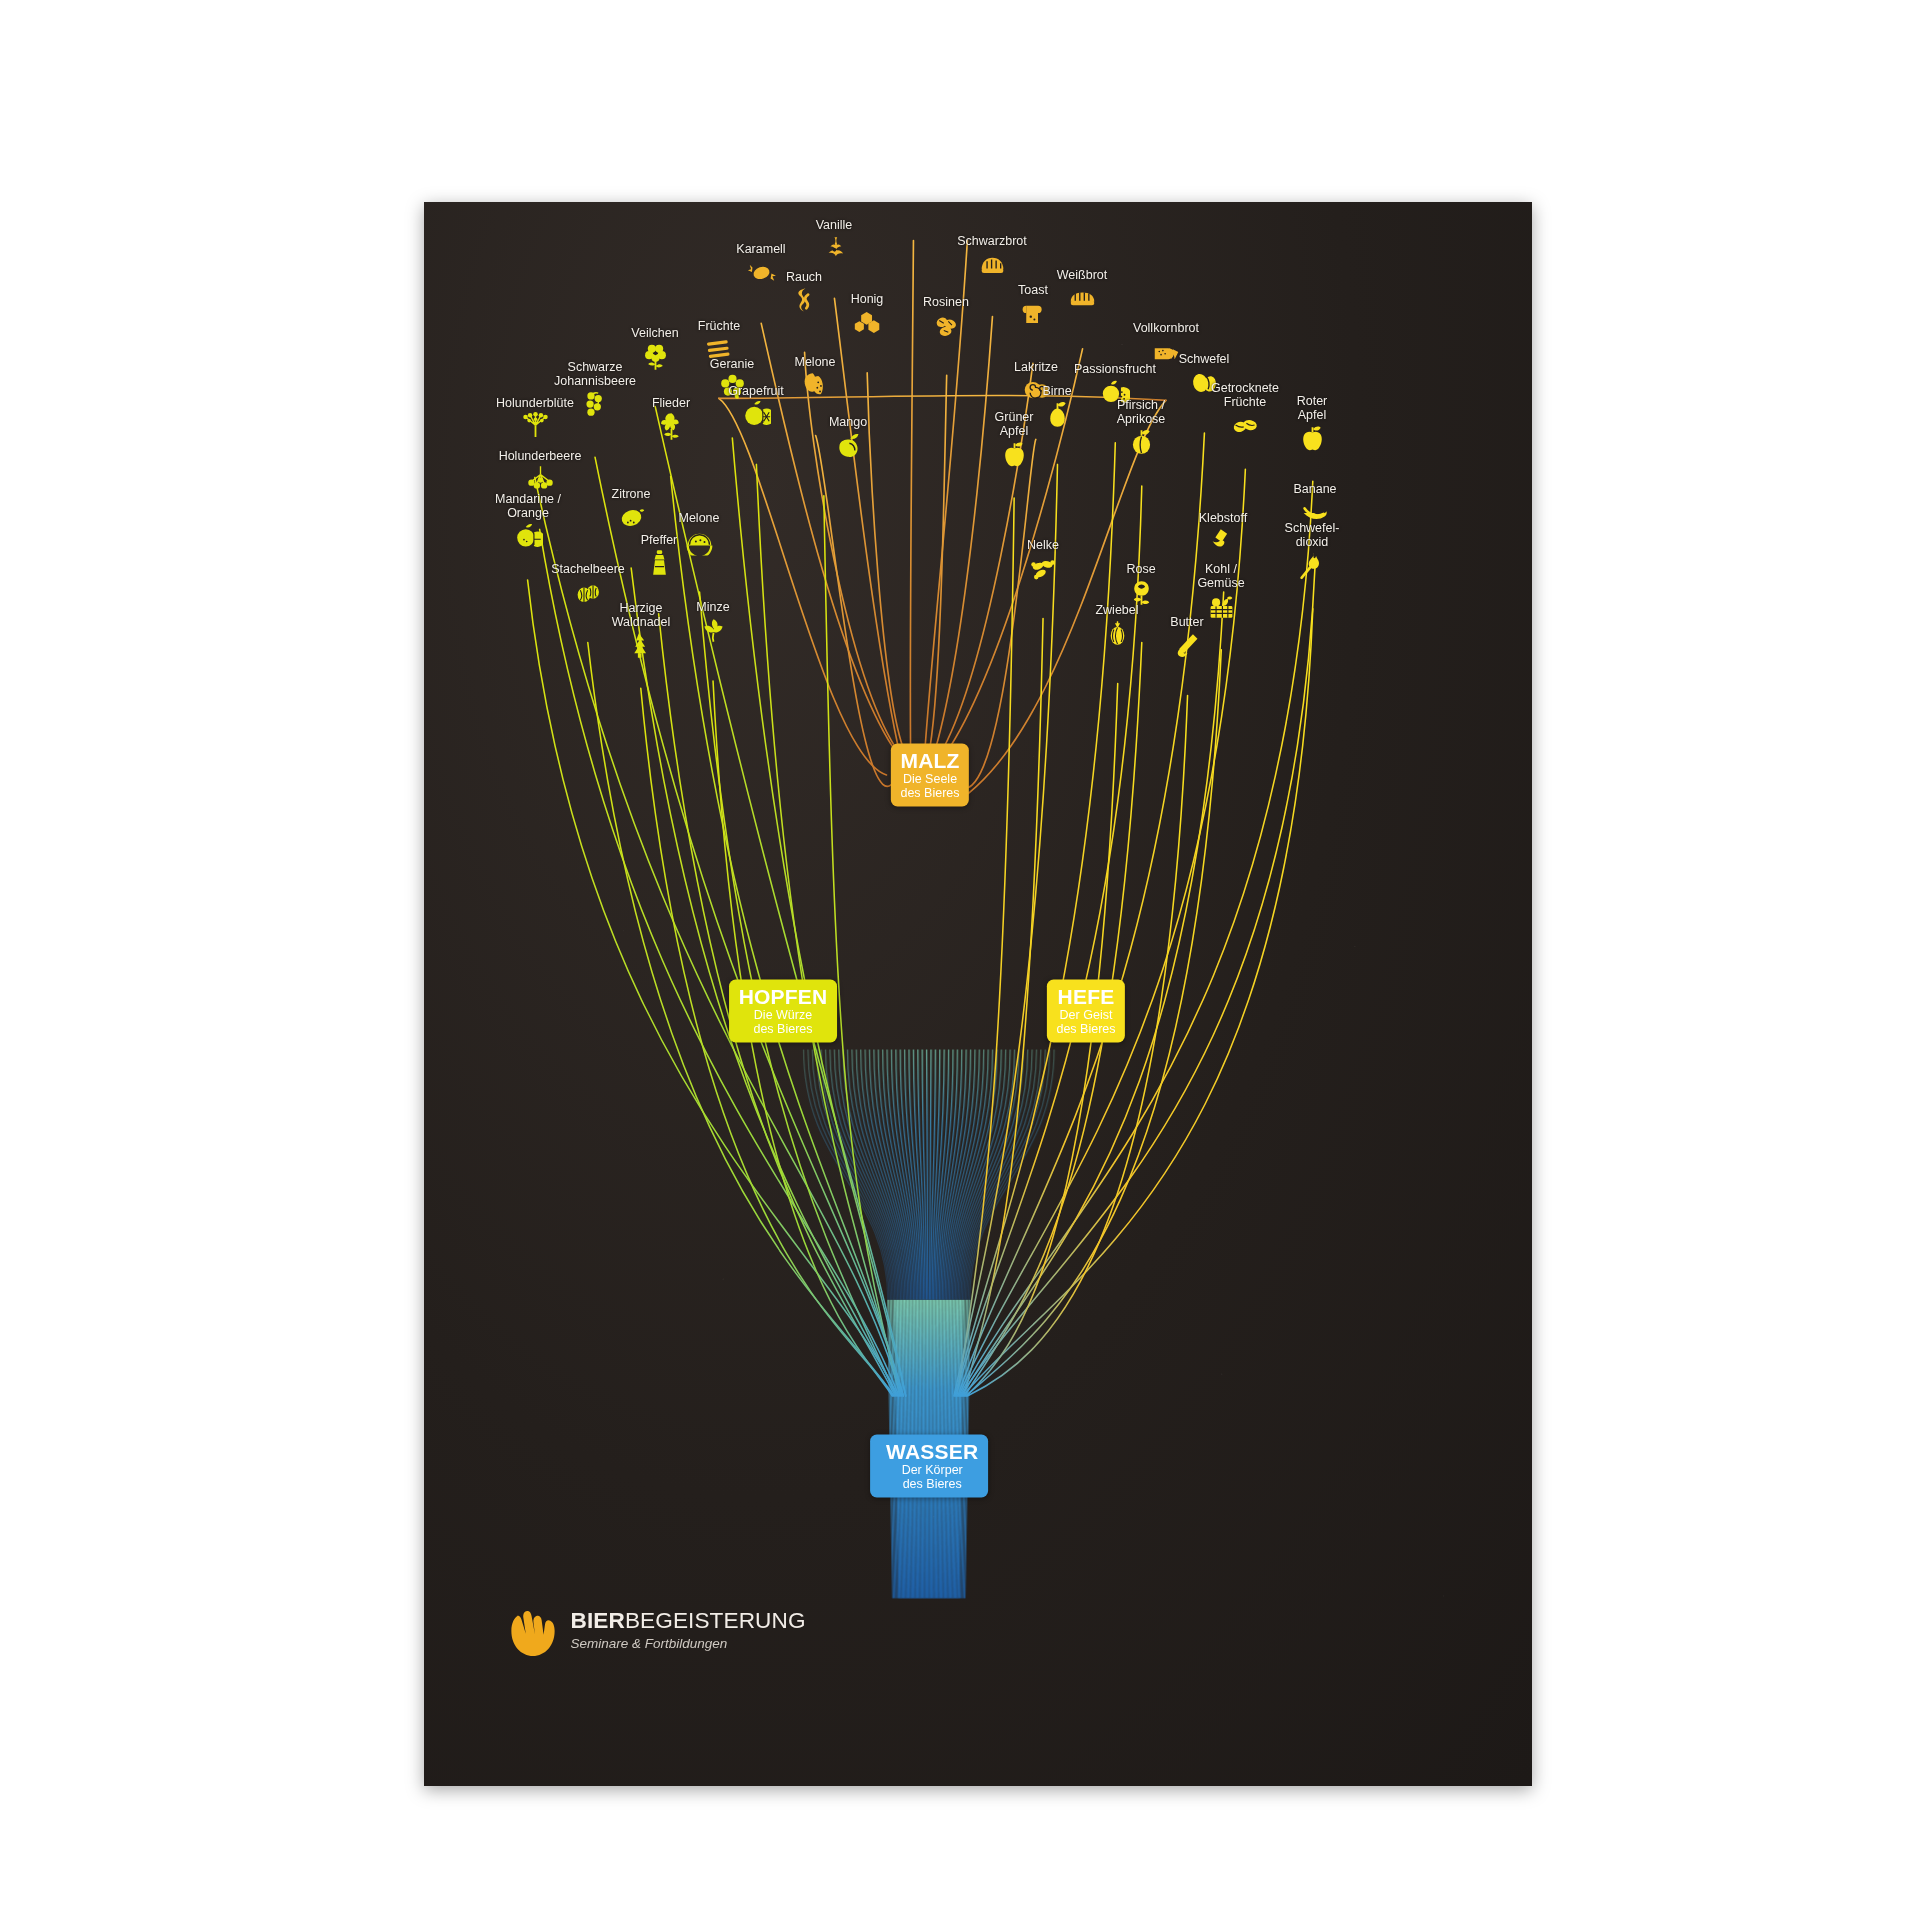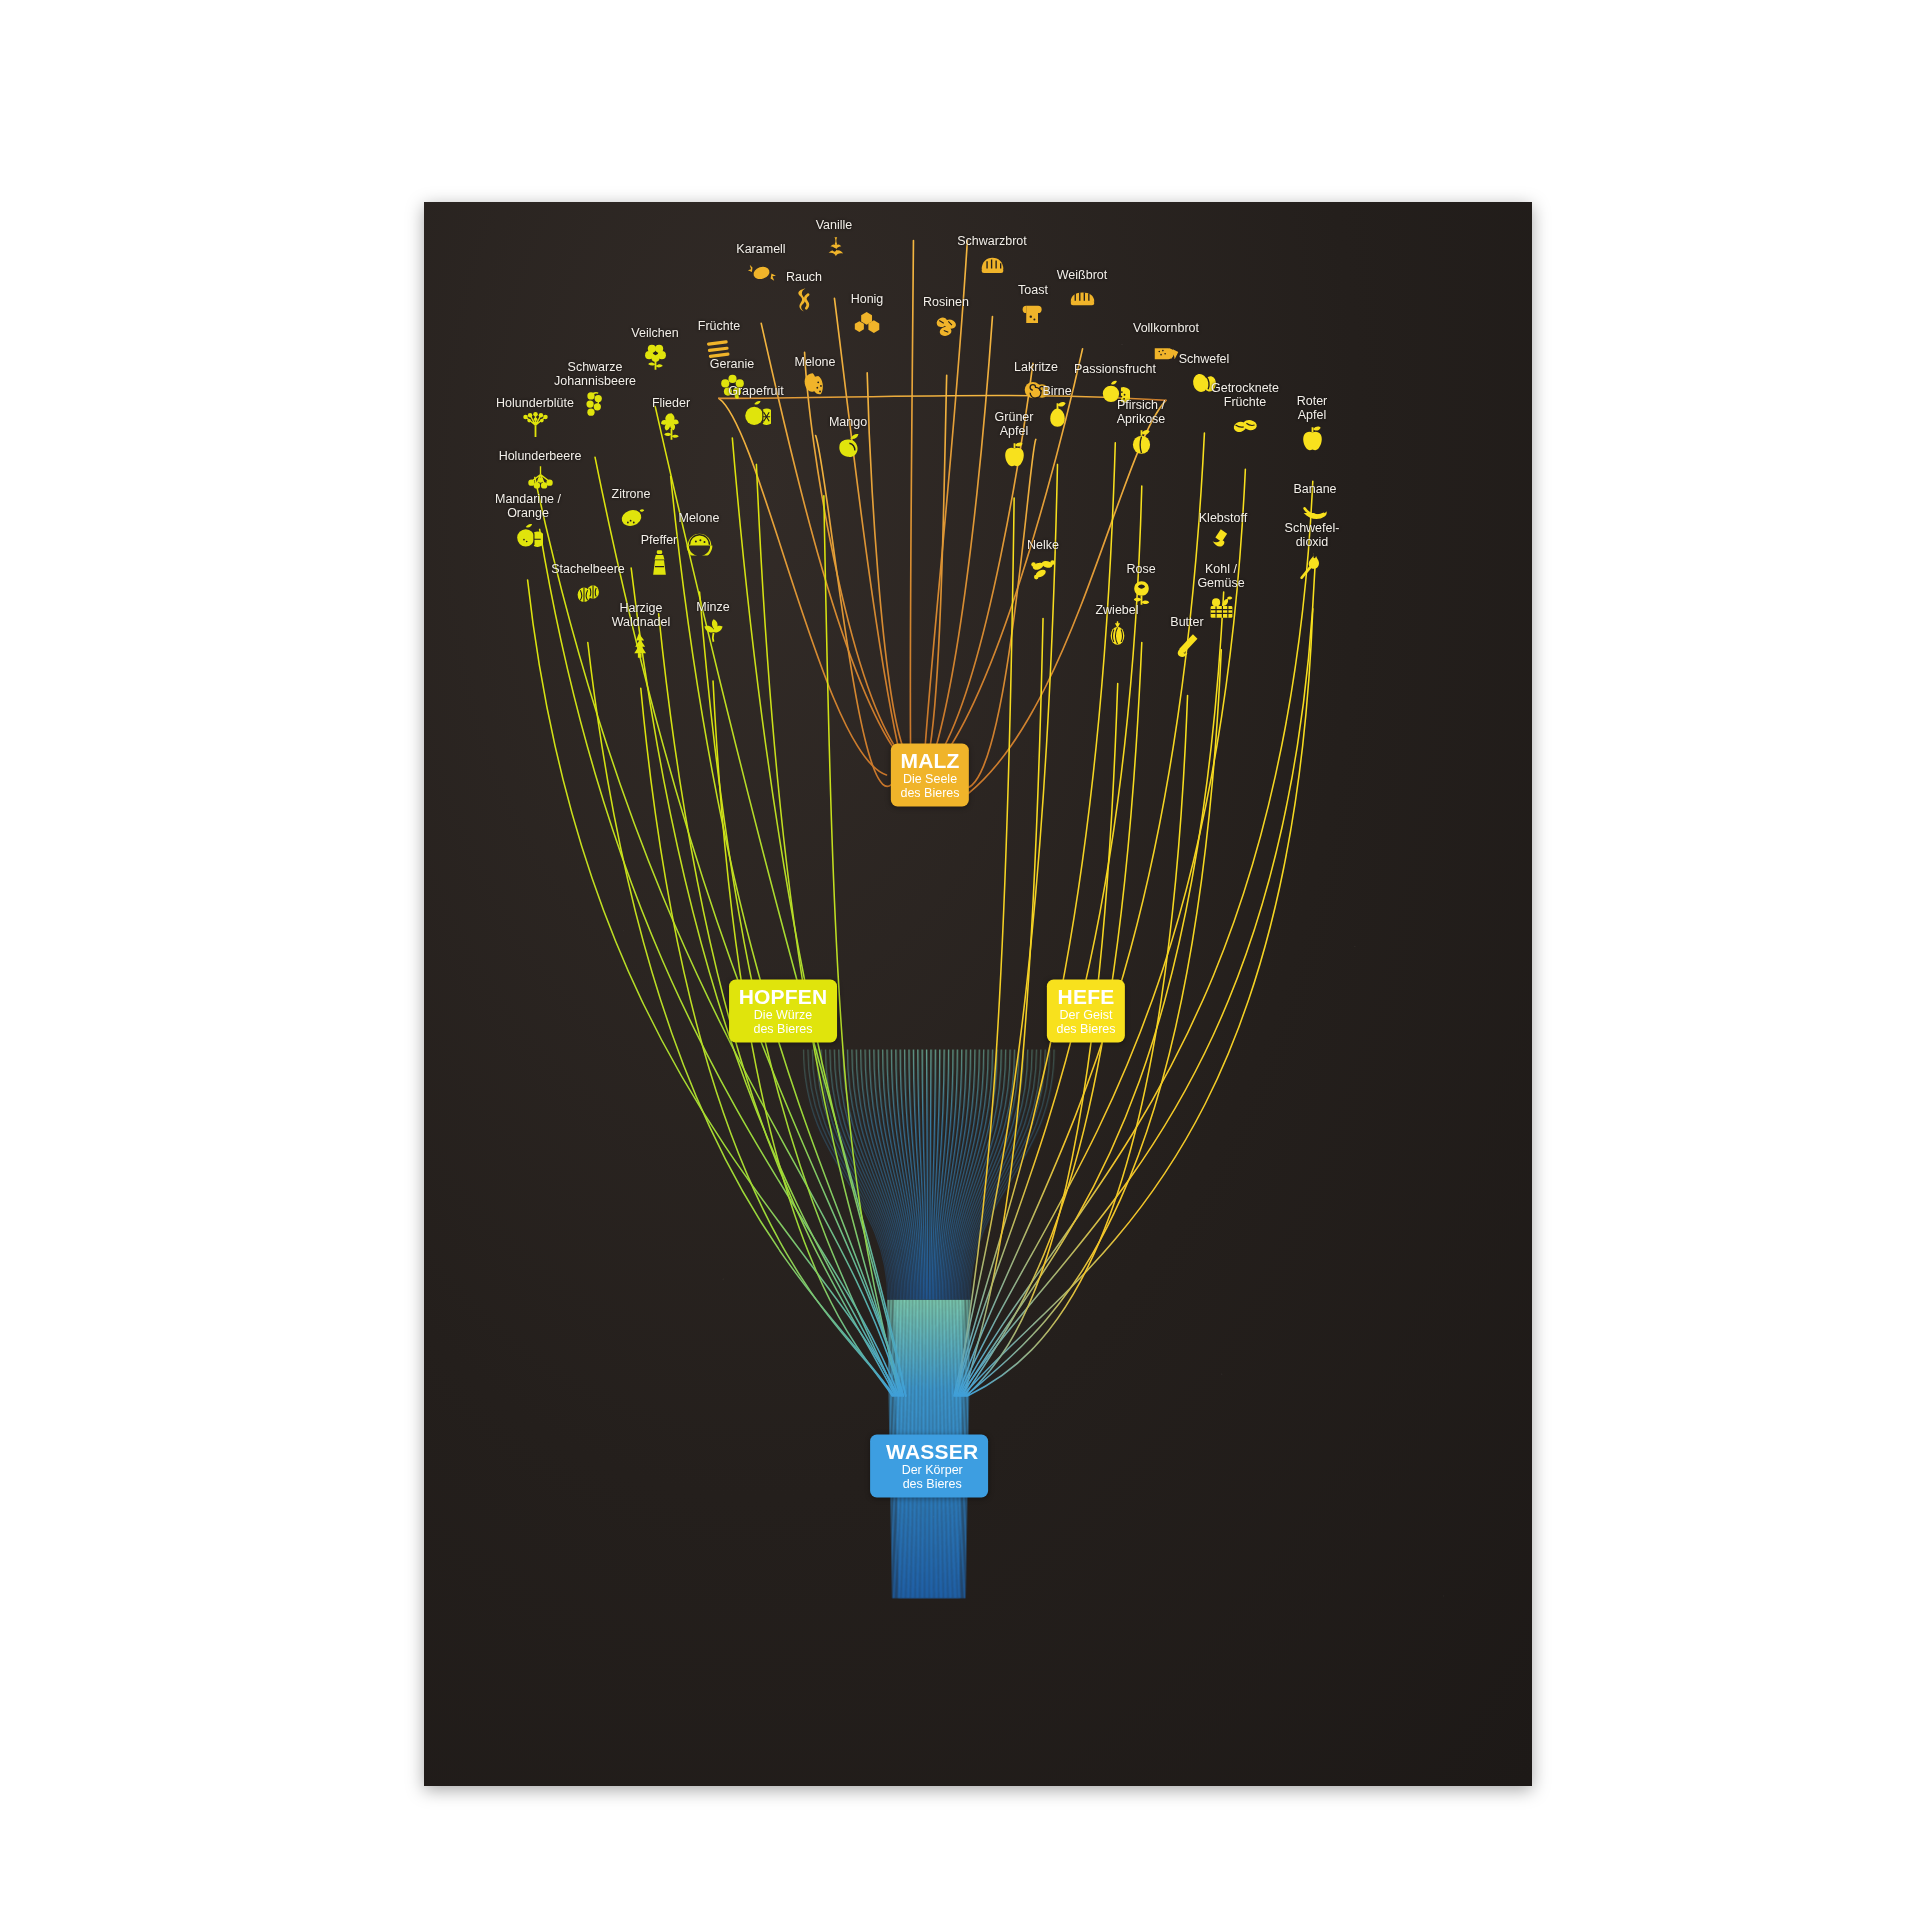--- a/index.html
+++ b/index.html
@@ -697,17 +697,26 @@
         </div>
         <div class="node" style="left: 763px; top: 436px;">
           <div class="lbl">Butter</div>
           <div class="ico"><svg width="29" height="29" viewBox="0 0 64 64" fill="#f8e11d">
               <path d="M44 8L14 40l10 10L54 18z"></path>
               <path d="M18 38c-8 6-10 14-4 18 6 5 14 2 18-6-6 2-10 0-10-4 0-3 2-5-4-8z"></path>
             </svg></div>
         </div>
       </div>
 
+    <div id="brand">
+      <svg width="50" height="57" viewBox="0 0 104 118">
+        <path fill="#f0a91c" d="M21 30c-8 4-14 16-14 32 0 30 20 52 45 52s45-22 45-52c0-10-3-18-9-21-5-3-10 0-11 7l-3 22-4-30c-1-8-6-11-11-9s-7 7-6 14l3 24-7-38c-1-8-6-12-11-10-5 1-7 7-6 14l5 33-9-30c-2-6-6-9-10-8z"></path>
+      </svg>
+      <div>
+        <div class="bname"><b>BIER</b><span>BEGEISTERUNG</span></div>
+        <div class="btag">Seminare &amp; Fortbildungen</div>
+      </div>
+    </div>
 
 
   </div>
 </div>
 
 
 </body></html>

